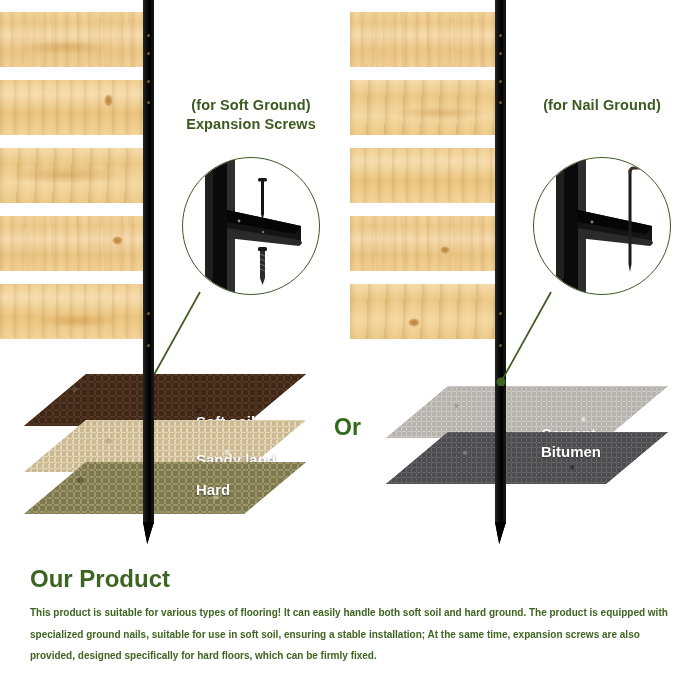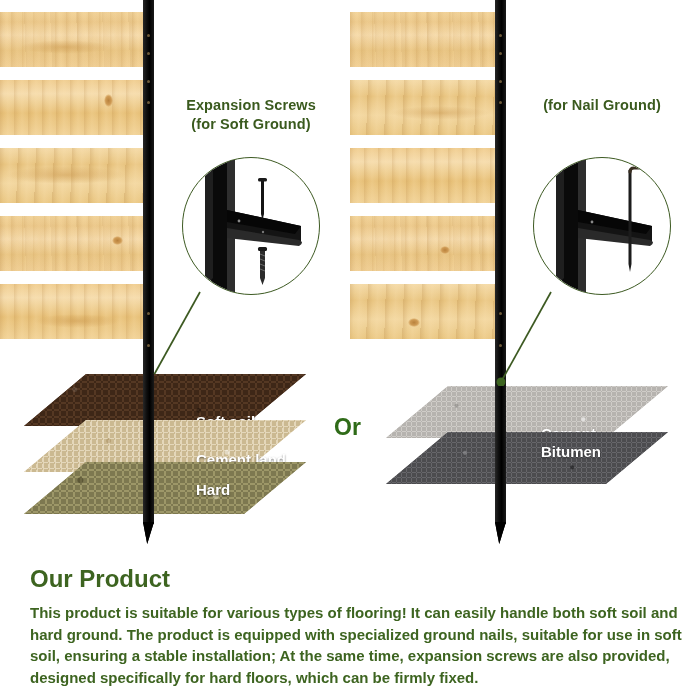--- a/index.html
+++ b/index.html
@@ -94,21 +94,21 @@
   }
   .or-text{
     position:absolute;color:#2f6b18;font-weight:bold;font-size:23px;
   }
 
   
   .prod-title{
     position:absolute;color:#3d6420;font-weight:bold;font-size:24px;
   }
   .prod-body{
-    position:absolute;color:#3d6420;font-weight:bold;font-size:15px;
+    position:absolute;color:#3d6420;font-weight:bold;font-size:10px;
     line-height:21.5px;width:652px;
   }
 </style>
 </head>
 <body>
 
 <div id="page">
 
   <div class="panel panel-left">
     <div class="plank" style="top:12px">
@@ -206,22 +206,22 @@
       <path d="M44,70 L116,82 Q122,84 116,88 L44,80 Z" fill="#2a2a2a"></path>
       <circle cx="58" cy="64" r="1.4" fill="#8a8a8a"></circle>
 
       <path d="M96,12 L96,106" stroke="#1c1c1c" stroke-width="3" fill="none"></path>
       <path d="M96,14 Q96,10 100,10 L124,10" stroke="#3a2f22" stroke-width="3.2" fill="none" stroke-linecap="round"></path>
       <path d="M94.5,106 L97.5,106 L96,114 Z" fill="#1c1c1c"></path>
     </svg>
   </div>
 
   <div class="callout-label" style="left:166px;top:96px;width:170px;">
+    <div>(for Soft Ground)</div>
     <div>Expansion Screws</div>
-    <div>(for Soft Ground)</div>
   </div>
 
   <div class="callout-label" style="left:517px;top:96px;width:170px;">
     <div>(for Nail Ground)</div>
   </div>
 
   <div class="slab" style="left:24px;top:374px;width:282px;height:52px;">
     <div class="slabface" style="background:
         radial-gradient(circle at 18% 30%, rgba(255,255,255,.10) 0 2px, transparent 3px),
         radial-gradient(circle at 62% 70%, rgba(0,0,0,.28) 0 2px, transparent 3px),
@@ -230,21 +230,21 @@
   </div>
   <div class="slab-label" style="left:196px;top:413px;">Soft soil</div>
 
   <div class="slab" style="left:24px;top:420px;width:282px;height:52px;">
     <div class="slabface" style="background:
         radial-gradient(circle at 30% 40%, rgba(150,120,70,.35) 0 2px, transparent 3px),
         radial-gradient(circle at 72% 62%, rgba(255,255,255,.45) 0 2px, transparent 3px),
         repeating-conic-gradient(from 0deg at 25% 25%, #e4d7ba 0deg 90deg, #cbb991 90deg 180deg) 0 0/6px 6px,
         #d8c9a8;"></div>
   </div>
-  <div class="slab-label" style="left:196px;top:451px;">Cement land</div>
+  <div class="slab-label" style="left:196px;top:451px;">Sandy land</div>
 
   <div class="slab" style="left:24px;top:462px;width:282px;height:52px;">
     <div class="slabface" style="background:
         radial-gradient(circle at 20% 35%, rgba(60,55,30,.5) 0 2.5px, transparent 3.5px),
         radial-gradient(circle at 68% 66%, rgba(225,220,185,.55) 0 2.5px, transparent 3.5px),
         radial-gradient(circle at 45% 18%, rgba(40,40,25,.45) 0 2px, transparent 3px),
         repeating-conic-gradient(from 0deg at 25% 25%, #9d9768 0deg 90deg, #7d7850 90deg 180deg) 0 0/7px 7px,
         #8f8a5f;"></div>
   </div>
   <div class="slab-label" style="left:196px;top:481px;">Hard</div>

